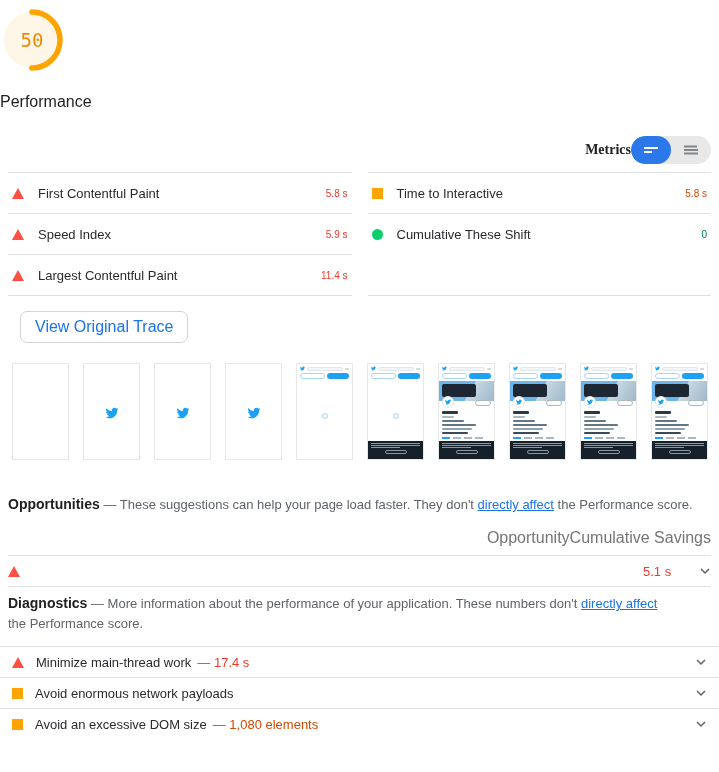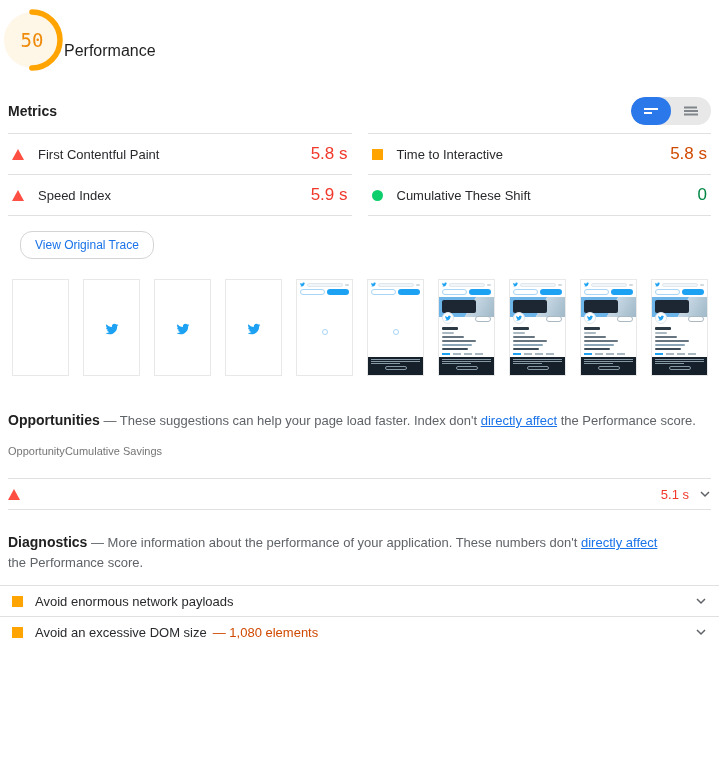--- a/index.html
+++ b/index.html
@@ -8,53 +8,53 @@
     --pass:#0cce6b; --pass-text:#018642;
     --link:#1a73e8; --ink:#212121; --gray:#5f6368; --line:#e0e0e0;
     --tw:#1da1f2;
   }
   *{box-sizing:border-box;margin:0;padding:0}
   body{width:719px;height:772px;margin:0;background:#fff;overflow:hidden;
        font-family:"Liberation Sans",sans-serif;color:var(--ink);font-size:13px;}
   #report{width:719px;height:772px;position:relative}
 
   
-  .gauge-wrap{display:flex;flex-direction:row;align-items:center;padding-top:8px}
+  .gauge-wrap{display:flex;flex-direction:column;align-items:flex-start;padding-top:8px}
   .gauge{position:relative;width:64px;height:64px}
   .gauge svg{display:block}
   .gauge-num{position:absolute;inset:0;display:flex;align-items:center;justify-content:center;
     font-family:"DejaVu Sans Mono",monospace;font-size:19px;color:#ef8b0b;}
   .perf-title{margin-top:21px;font-size:16px;font-weight:400;color:#1f1f1f}
 
   
-  .metrics-head{display:flex;justify-content:space-between;align-items:center;
-    margin:25px 8px 8px 8px;}
+  .metrics-head{display:flex;justify-content:flex-end;align-items:center;
+    margin:25px 8px 8px 8px;font-family:Liberation Serif, serif;}
   .metrics-title{font-weight:700;font-size:14px}
   .view-toggle{display:flex;background:#e8e8e8;border-radius:14px;overflow:hidden;height:28px}
   .seg{width:40px;height:28px;border:none;display:flex;align-items:center;justify-content:center;cursor:pointer;background:transparent}
   .seg.sel{background:#2a78ea;border-radius:14px}
   .metrics-grid{display:flex;gap:16px;margin:0 8px}
   .mcol{flex:1;border-bottom:1px solid var(--line)}
   .metric-row{display:flex;align-items:center;height:41px;border-top:1px solid var(--line);padding:0 4px}
   .metric-label{margin-left:14px;color:#282a2d}
-  .metric-value{margin-left:auto;font-size:17px}
+  .metric-value{margin-left:auto;font-size:10px}
 
   .ri{display:inline-block;flex:none}
   .ri[data-rating="fail"]{width:0;height:0;border-left:6px solid transparent;border-right:6px solid transparent;border-bottom:11px solid var(--fail)}
   .ri[data-rating="average"]{width:11px;height:11px;background:var(--avg)}
   .ri[data-rating="pass"]{width:11px;height:11px;border-radius:50%;background:var(--pass)}
   .val[data-rating="fail"]{color:var(--fail-text)}
   .val[data-rating="average"]{color:var(--avg-text)}
   .val[data-rating="pass"]{color:var(--pass-text)}
 
   
   .note{margin:15px 8px 0 8px;color:var(--gray);font-size:13px}
   .note a{color:var(--link);text-decoration:underline;cursor:pointer}
   .trace-btn{margin:15px 0 0 20px;display:inline-block;background:#fff;border:1px solid #d4d4d4;
-    border-radius:12px;color:var(--link);font-size:12px;padding:6px 14px;cursor:pointer;
+    border-radius:7px;color:var(--link);font-size:16px;padding:6px 14px;cursor:pointer;
     font-family:"Liberation Sans",sans-serif}
 
   
   .filmstrip{display:flex;gap:14px;margin:20px 12px 0 12px}
   .thumb{width:57px;height:97px;border:1px solid #e8e8e8;background:#fff;position:relative;overflow:hidden;flex:none}
   .thumb .t-head,.thumb .t-logo,.thumb .t-spinner,.thumb .t-profile,.thumb .t-banner{display:none}
   .bird{fill:var(--tw)}
   
   .thumb[data-type="logo"] .t-logo{display:block;position:absolute;left:50%;top:52%;transform:translate(-50%,-50%);width:13px;height:13px}
   
@@ -91,27 +91,27 @@
   .t-line.stats{width:26px;background:#3a4a57}
   .t-tabs{display:flex;gap:3px;margin-top:3px}
   .t-tabs i{display:block;width:8px;height:2px;background:#aab8c2}
   .t-tabs i:first-child{background:var(--tw)}
 
   
   .section-head{margin:34px 8px 0 8px;color:var(--gray);font-size:13px;line-height:20px}
   .section-head b{color:var(--ink);font-size:14px}
   .section-head a{color:var(--link);text-decoration:underline;cursor:pointer}
 
-  .opp-cols{display:flex;justify-content:flex-start;margin:14px 8px 0 8px;padding-bottom:21px;
-    color:#757575;font-size:11px;border-bottom:1px solid var(--line)}
+  .opp-cols{display:flex;justify-content:flex-end;margin:14px 8px 0 8px;padding-bottom:8px;
+    color:#757575;font-size:16px;border-bottom:1px solid var(--line)}
   .opp-row{display:flex;align-items:center;height:31px;margin:0 8px;border-bottom:1px solid var(--line);cursor:pointer}
   .opp-row .metric-label{margin-left:14px}
   .bar-track{width:200px;margin-left:auto;height:7px;border-radius:3.5px;overflow:hidden}
   .bar-fill{height:100%;background:var(--fail);border-radius:3.5px}
-  .opp-val{width:46px;text-align:right;margin-left:10px}
+  .opp-val{width:46px;text-align:left;margin-left:10px}
   .chev{margin-left:10px;flex:none;display:flex;align-items:center}
 
   .diag-list{margin:12px 0 0 0}
   .diag-row{display:flex;align-items:center;height:31px;padding:0 12px;border-top:1px solid var(--line);cursor:pointer}
   .diag-label{margin-left:12px;color:#282a2d}
   .diag-val{margin-left:6px}
   .diag-val::before{content:"\2014\00a0"}
   .diag-row .chev{margin-left:auto}
 </style>
 </head>
@@ -163,20 +163,25 @@
       <div class="metric-row">
         <span class="ri" data-rating="fail"></span>
         <span class="metric-label">First Contentful Paint</span>
         <span class="metric-value val" data-rating="fail">5.8 s</span>
       </div>
       <div class="metric-row">
         <span class="ri" data-rating="fail"></span>
         <span class="metric-label">Speed Index</span>
         <span class="metric-value val" data-rating="fail">5.9 s</span>
       </div>
+      <div class="metric-row">
+        <span class="ri" data-rating="fail"></span>
+        <span class="metric-label">Largest Contentful Paint</span>
+        <span class="metric-value val" data-rating="fail">11.4 s</span>
+      </div>
     </div>
     <div class="mcol">
       <div class="metric-row">
         <span class="ri" data-rating="average"></span>
         <span class="metric-label">Time to Interactive</span>
         <span class="metric-value val" data-rating="average">5.8 s</span>
       </div>
       <div class="metric-row">
         <span class="ri" data-rating="pass"></span>
         <span class="metric-label">Cumulative These Shift</span>
@@ -446,41 +451,51 @@
         <i class="bl"></i>
           <i class="bl"></i>
           <i class="bl short"></i>
           <span class="t-bpill"></span>
       </div>
     </div>
     </div>
   
 
   
-  <div class="section-head"><b>Opportunities</b><span> — These suggestions can help your page load faster. Index don't </span><a>directly affect</a><span> the Performance score.</span></div>
+  <div class="section-head"><b>Opportunities</b><span> — These suggestions can help your page load faster. They don't </span><a>directly affect</a><span> the Performance score.</span></div>
 
   <div class="opp-cols">
     <span>Opportunity</span>
     <span>Cumulative Savings</span>
   </div>
   <div class="opp-row">
     <span class="ri" data-rating="fail"></span>
     <span class="bar-track"><span class="bar-fill" style="width: 100%;"></span></span>
     <span class="opp-val val" data-rating="fail">5.1 s</span>
     <span class="chev">
       <svg width="12" height="12" viewBox="0 0 12 12">
           <path d="M2 4l4 4 4-4" fill="none" stroke="#5f6368" stroke-width="1.5"></path>
         </svg>
     </span>
   </div>
 
   
-  <div class="section-head" style="margin-top:22px;max-width:660px"><b>Diagnostics</b><span> — More information about the performance of your application. These numbers don't </span><a>directly affect</a><span> the Performance score.</span></div>
+  <div class="section-head" style="margin-top:6px;max-width:660px"><b>Diagnostics</b><span> — More information about the performance of your application. These numbers don't </span><a>directly affect</a><span> the Performance score.</span></div>
 
   <div class="diag-list">
+    <div class="diag-row">
+      <span class="ri" data-rating="fail"></span>
+      <span class="diag-label">Minimize main-thread work</span>
+      <span class="diag-val val" data-rating="fail">17.4 s</span>
+      <span class="chev">
+          <svg width="12" height="12" viewBox="0 0 12 12">
+            <path d="M2 4l4 4 4-4" fill="none" stroke="#5f6368" stroke-width="1.5"></path>
+          </svg>
+        </span>
+    </div>
     <div class="diag-row">
       <span class="ri" data-rating="average"></span>
       <span class="diag-label">Avoid enormous network payloads</span>
       <span class="chev">
           <svg width="12" height="12" viewBox="0 0 12 12">
             <path d="M2 4l4 4 4-4" fill="none" stroke="#5f6368" stroke-width="1.5"></path>
           </svg>
         </span>
     </div>
     <div class="diag-row">

